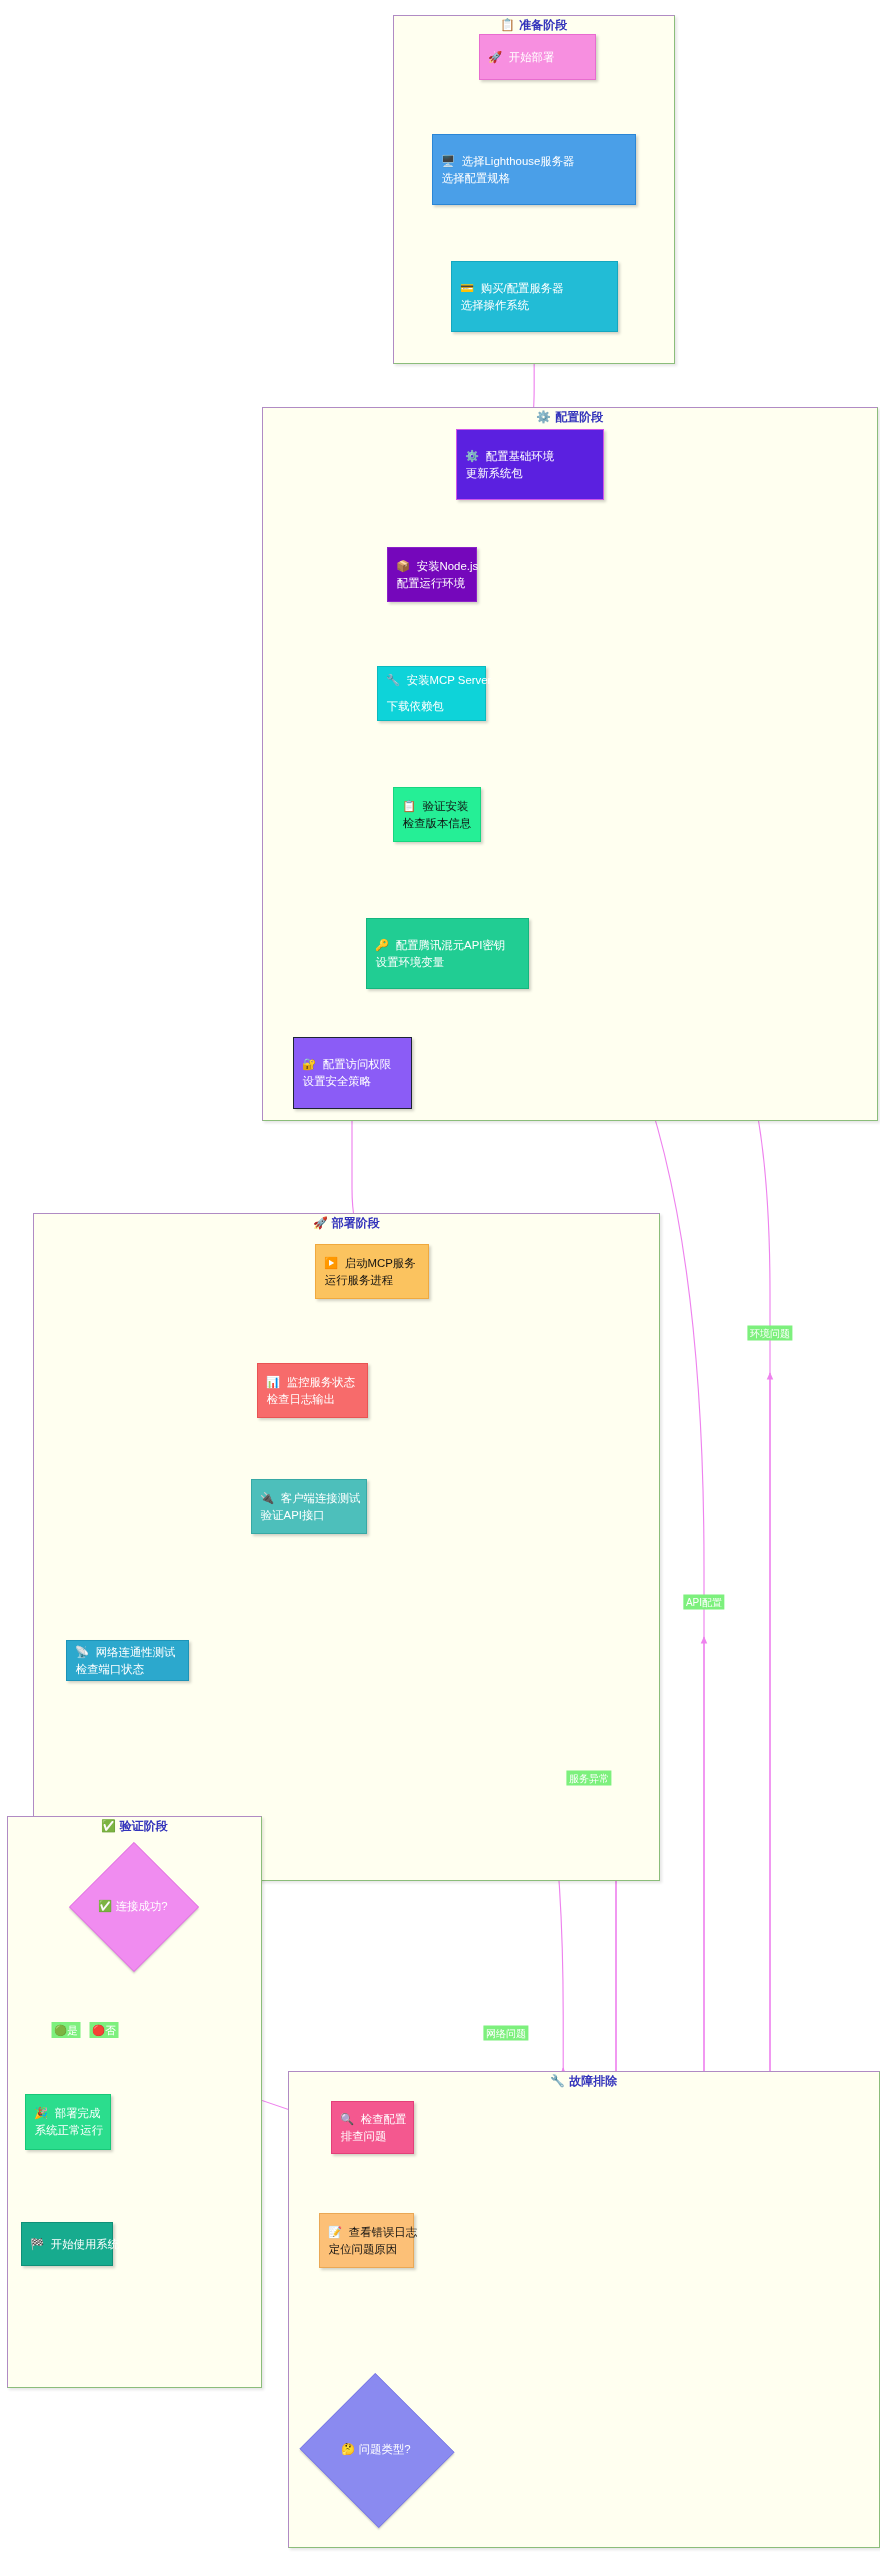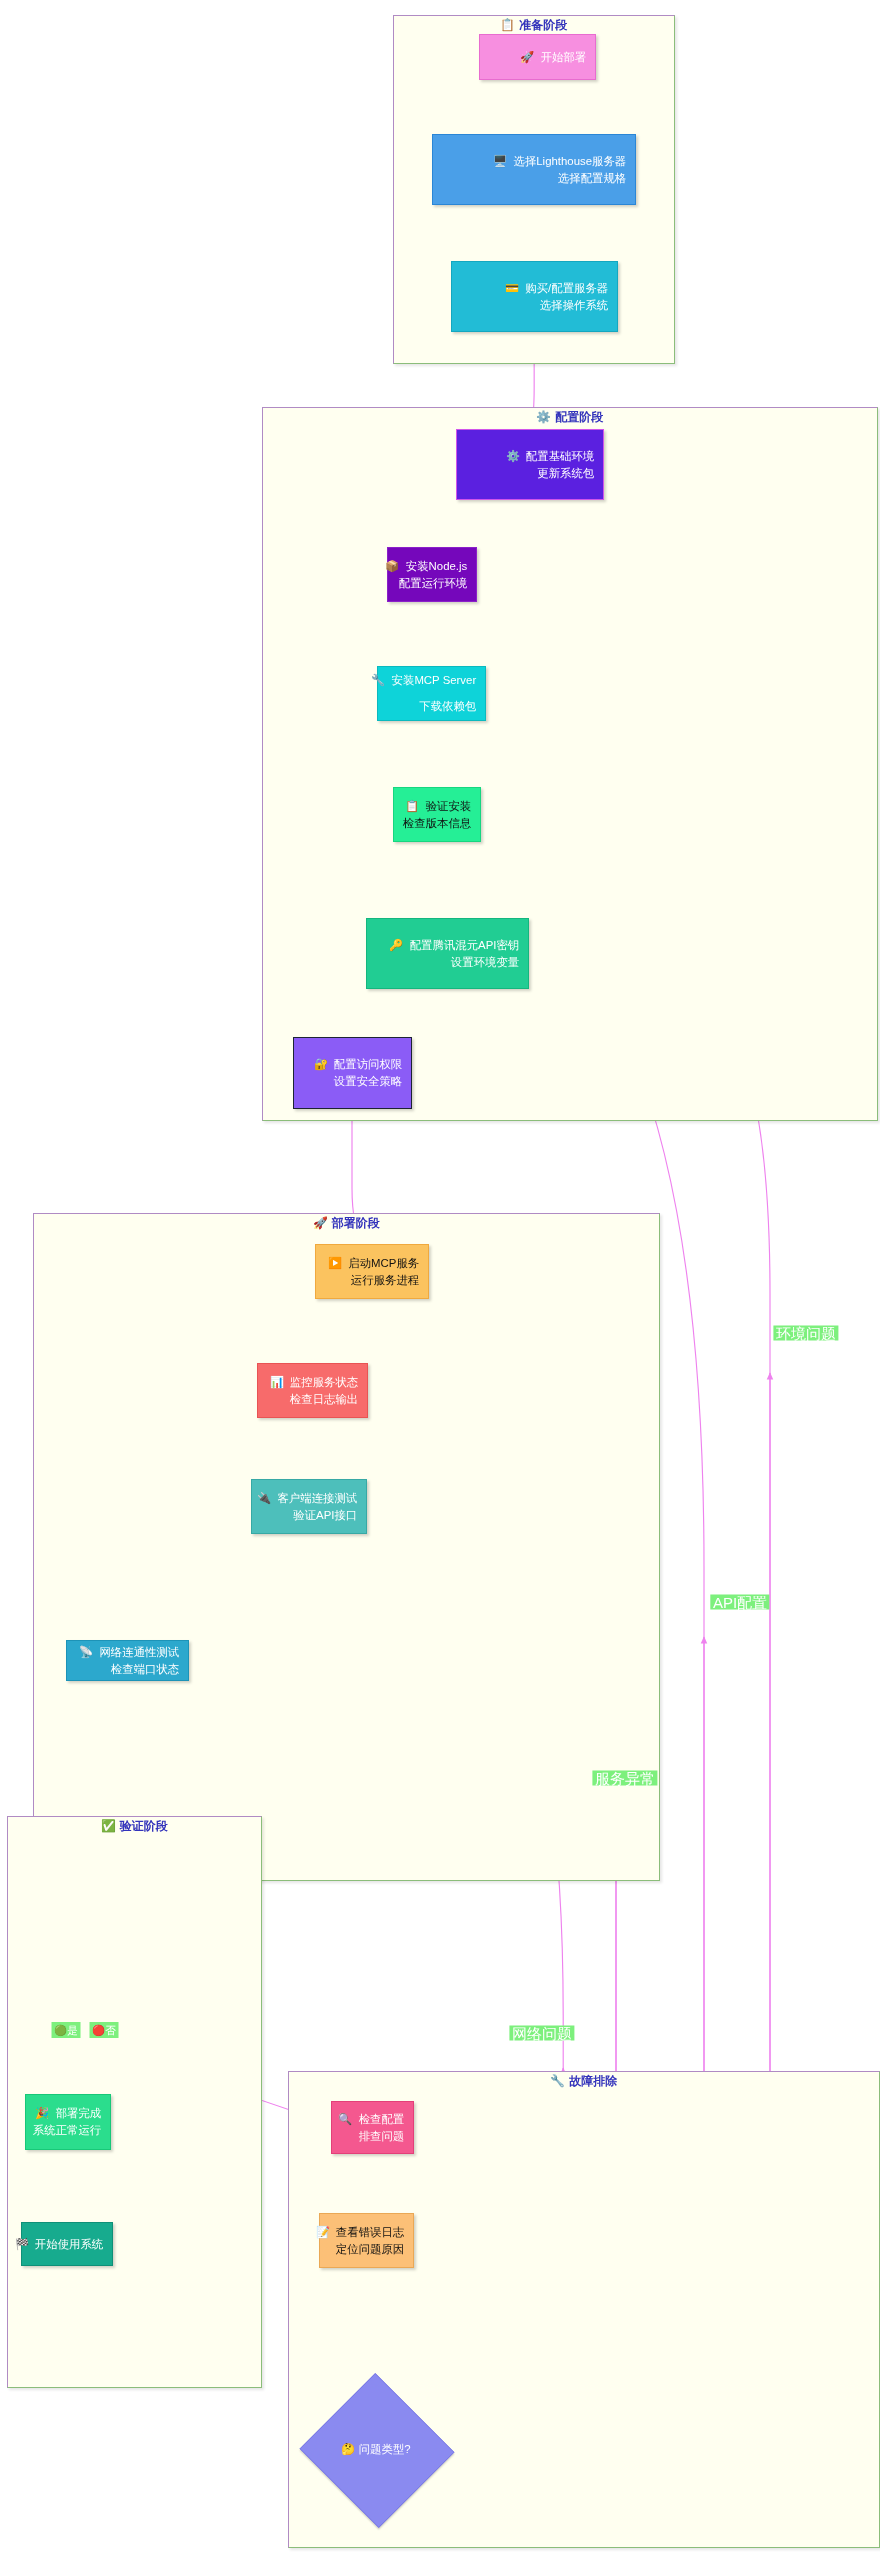--- a/index.html
+++ b/index.html
@@ -48,21 +48,21 @@
     white-space: nowrap;
     line-height: 23px;
   }
 
   
   .node {
     position: absolute;
     box-sizing: border-box;
     display: flex;
     flex-direction: column;
-    align-items: flex-end;
+    align-items: flex-start;
     justify-content: center;
     text-align: center;
     font-size: 11.4px;
     line-height: 1.45;
     padding: 5.3px 8.8px;
     box-shadow: 1.8px 1.8px 2.6px rgba(0,0,0,0.18);
     border: 0.9px solid rgba(0,0,0,0.12);
     white-space: nowrap;
   }
   .node .l1 { display: block; }
@@ -89,26 +89,25 @@
     z-index: 2;
     font-size: 11.4px;
     white-space: nowrap;
   }
 
   
   .edge-label {
     position: absolute;
     background: #7df07d;
     color: #ffffff;
-    font-size: 15px;
+    font-size: 10px;
     line-height: 15px;
     padding: 0 2.6px;
     white-space: nowrap;
     transform: translate(-50%, -50%);
-    margin-left: 36px;
   }
   .branch-label {
     position: absolute;
     background: #7df07d;
     color: #ffffff;
     font-size: 10.6px;
     line-height: 16px;
     padding: 0 2.6px;
     white-space: nowrap;
     transform: translate(-50%, -50%);
@@ -306,20 +305,27 @@
   </div>
 
   <div class="node" style="left:66px;top:1640px;width:123px;height:41px;background:#2ca8cd;color:#ffffff;border-color:#1d93b7;">
     <span class="l1">
       <span class="emo">📡</span>
       <span>网络连通性测试</span>
     </span>
     <span class="l2">检查端口状态</span>
   </div>
 
+  <div class="diamond" style="left:69px;top:1842px;width:128px;height:128px;">
+    <div class="shape" style="background:#f08cf0;border:1.2px solid #d862d8;transform:rotate(45deg) scale(0.707);"></div>
+    <div class="dlabel" style="color:#ffffff;">
+      <span class="emo">✅</span>
+      <span>连接成功?</span>
+    </div>
+  </div>
 
   <div class="node" style="left:25px;top:2094px;width:86px;height:56px;background:#2bdd8d;color:#ffffff;border-color:#18c878;">
     <span class="l1">
       <span class="emo">🎉</span>
       <span>部署完成</span>
     </span>
     <span class="l2">系统正常运行</span>
   </div>
 
   <div class="node" style="left:21px;top:2222px;width:92px;height:44px;background:#17ab8e;color:#ffffff;border-color:#0f9078;">

